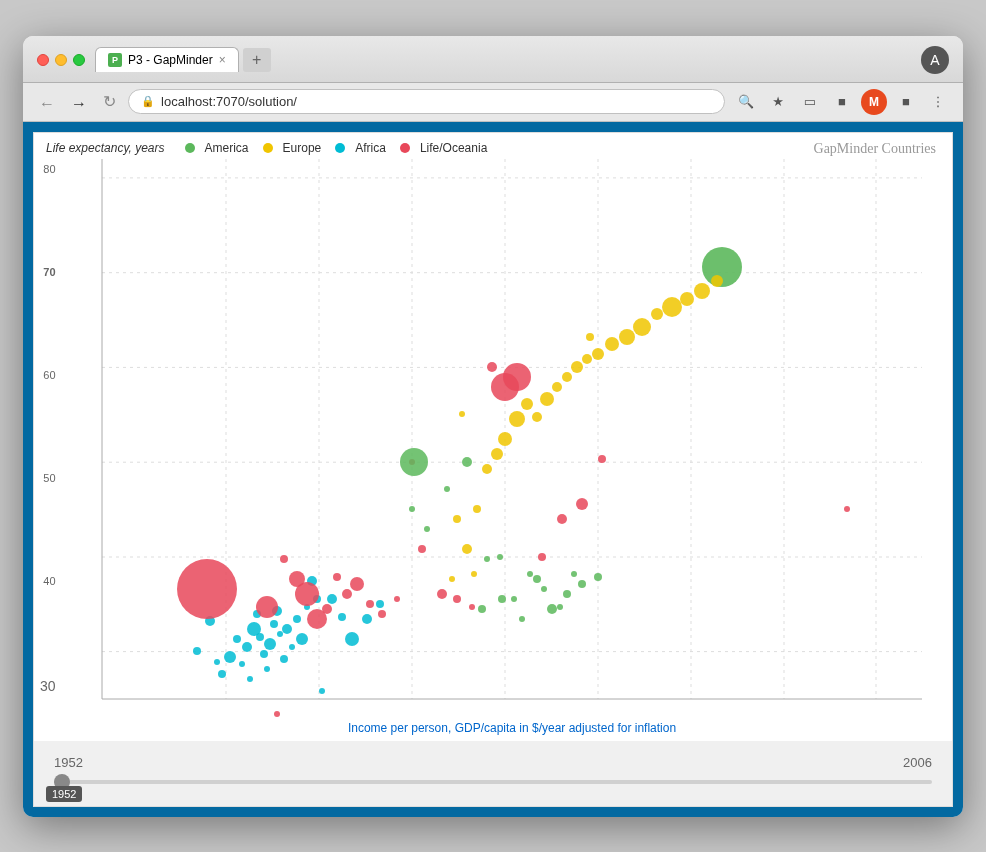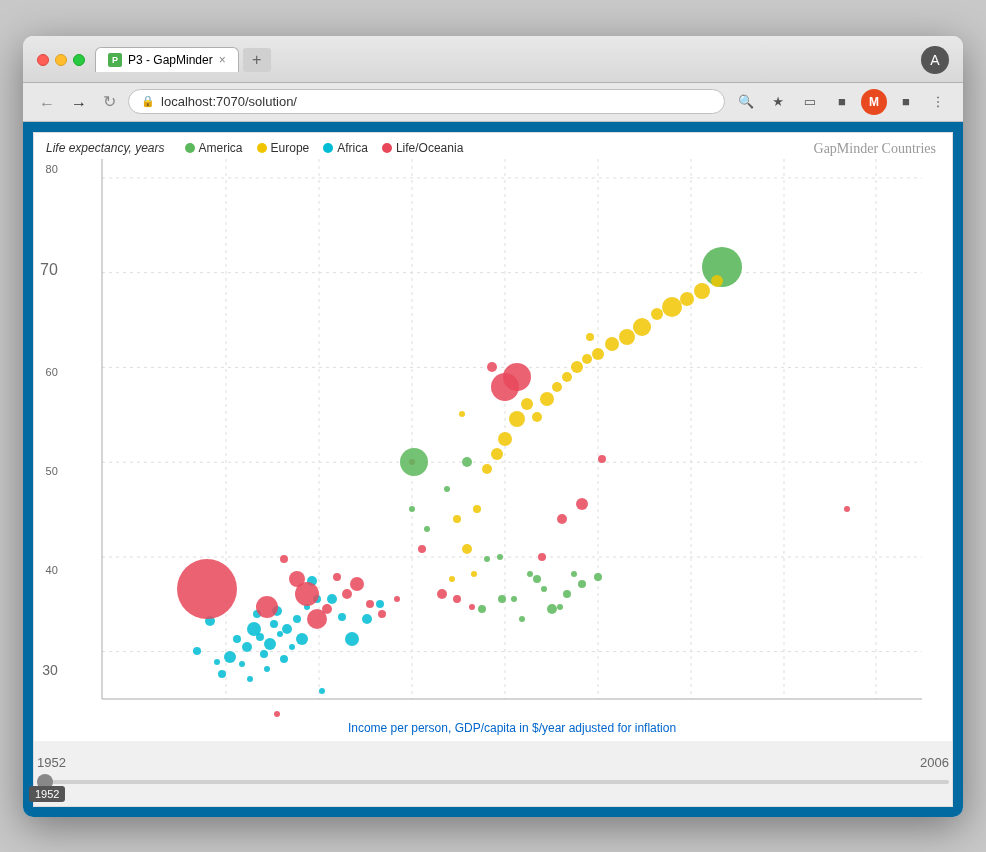--- a/index.html
+++ b/index.html
@@ -163,21 +163,21 @@
     }
     .legend {
       display: flex;
       align-items: center;
       gap: 14px;
       margin-left: 20px;
     }
     .legend-item {
       display: flex;
       align-items: center;
-      gap: 4px;
+      gap: 10px;
       font-size: 12px;
       color: #333;
     }
     .legend-dot {
       width: 10px; height: 10px;
       border-radius: 50%;
     }
     .chart-title {
       position: absolute;
       right: 16px;
@@ -190,21 +190,21 @@
     .x-axis-title {
       text-align: center;
       font-size: 12px;
       color: #0066cc;
       padding: 22px 0 6px;
       margin-left: 50px;
       margin-right: 12px;
     }
     .timeline-area {
       background: #f0f0f0;
-      padding: 14px 3px 18px;
+      padding: 14px 20px 18px;
       display: flex;
       flex-direction: column;
       gap: 6px;
     }
     .timeline-labels {
       display: flex;
       justify-content: space-between;
       font-size: 13px;
       color: #666;
     }
@@ -299,23 +299,23 @@
           <div class="legend-item">
             <div class="legend-dot" style="background:#e8485a;"></div>
             <span>Life/Oceania</span>
           </div>
         </div>
         <div class="chart-title">GapMinder Countries</div>
       </div>
 
       <div style="position:relative; margin: 0 12px 0 50px; height: 540px;">
         
-        <div style="position:absolute;left:-44px;top:0;bottom:16px;display:flex;flex-direction:column;justify-content:space-between;align-items:flex-end;padding:4px 0;">
+        <div style="position:absolute;left:-44px;top:0;bottom:0;display:flex;flex-direction:column;justify-content:space-between;align-items:flex-end;padding:4px 0;">
           <span style="font-size:11px;color:#666;">80</span>
-          <span style="font-size:16px;color:#666;">70</span>
+          <span style="font-size:11px;color:#666;font-weight:bold;">70</span>
           <span style="font-size:11px;color:#666;">60</span>
           <span style="font-size:11px;color:#666;">50</span>
           <span style="font-size:11px;color:#666;text-align:center;">40</span>
           <span style="font-size:14px;color:#666;">30</span>
         </div>
 
         
         <svg width="100%" height="100%" viewBox="0 0 820 540" style="overflow:visible;">
 
           <line x1="0" y1="18.9" x2="820" y2="18.9" stroke="#ddd" stroke-dasharray="3,4" stroke-width="1"></line>

